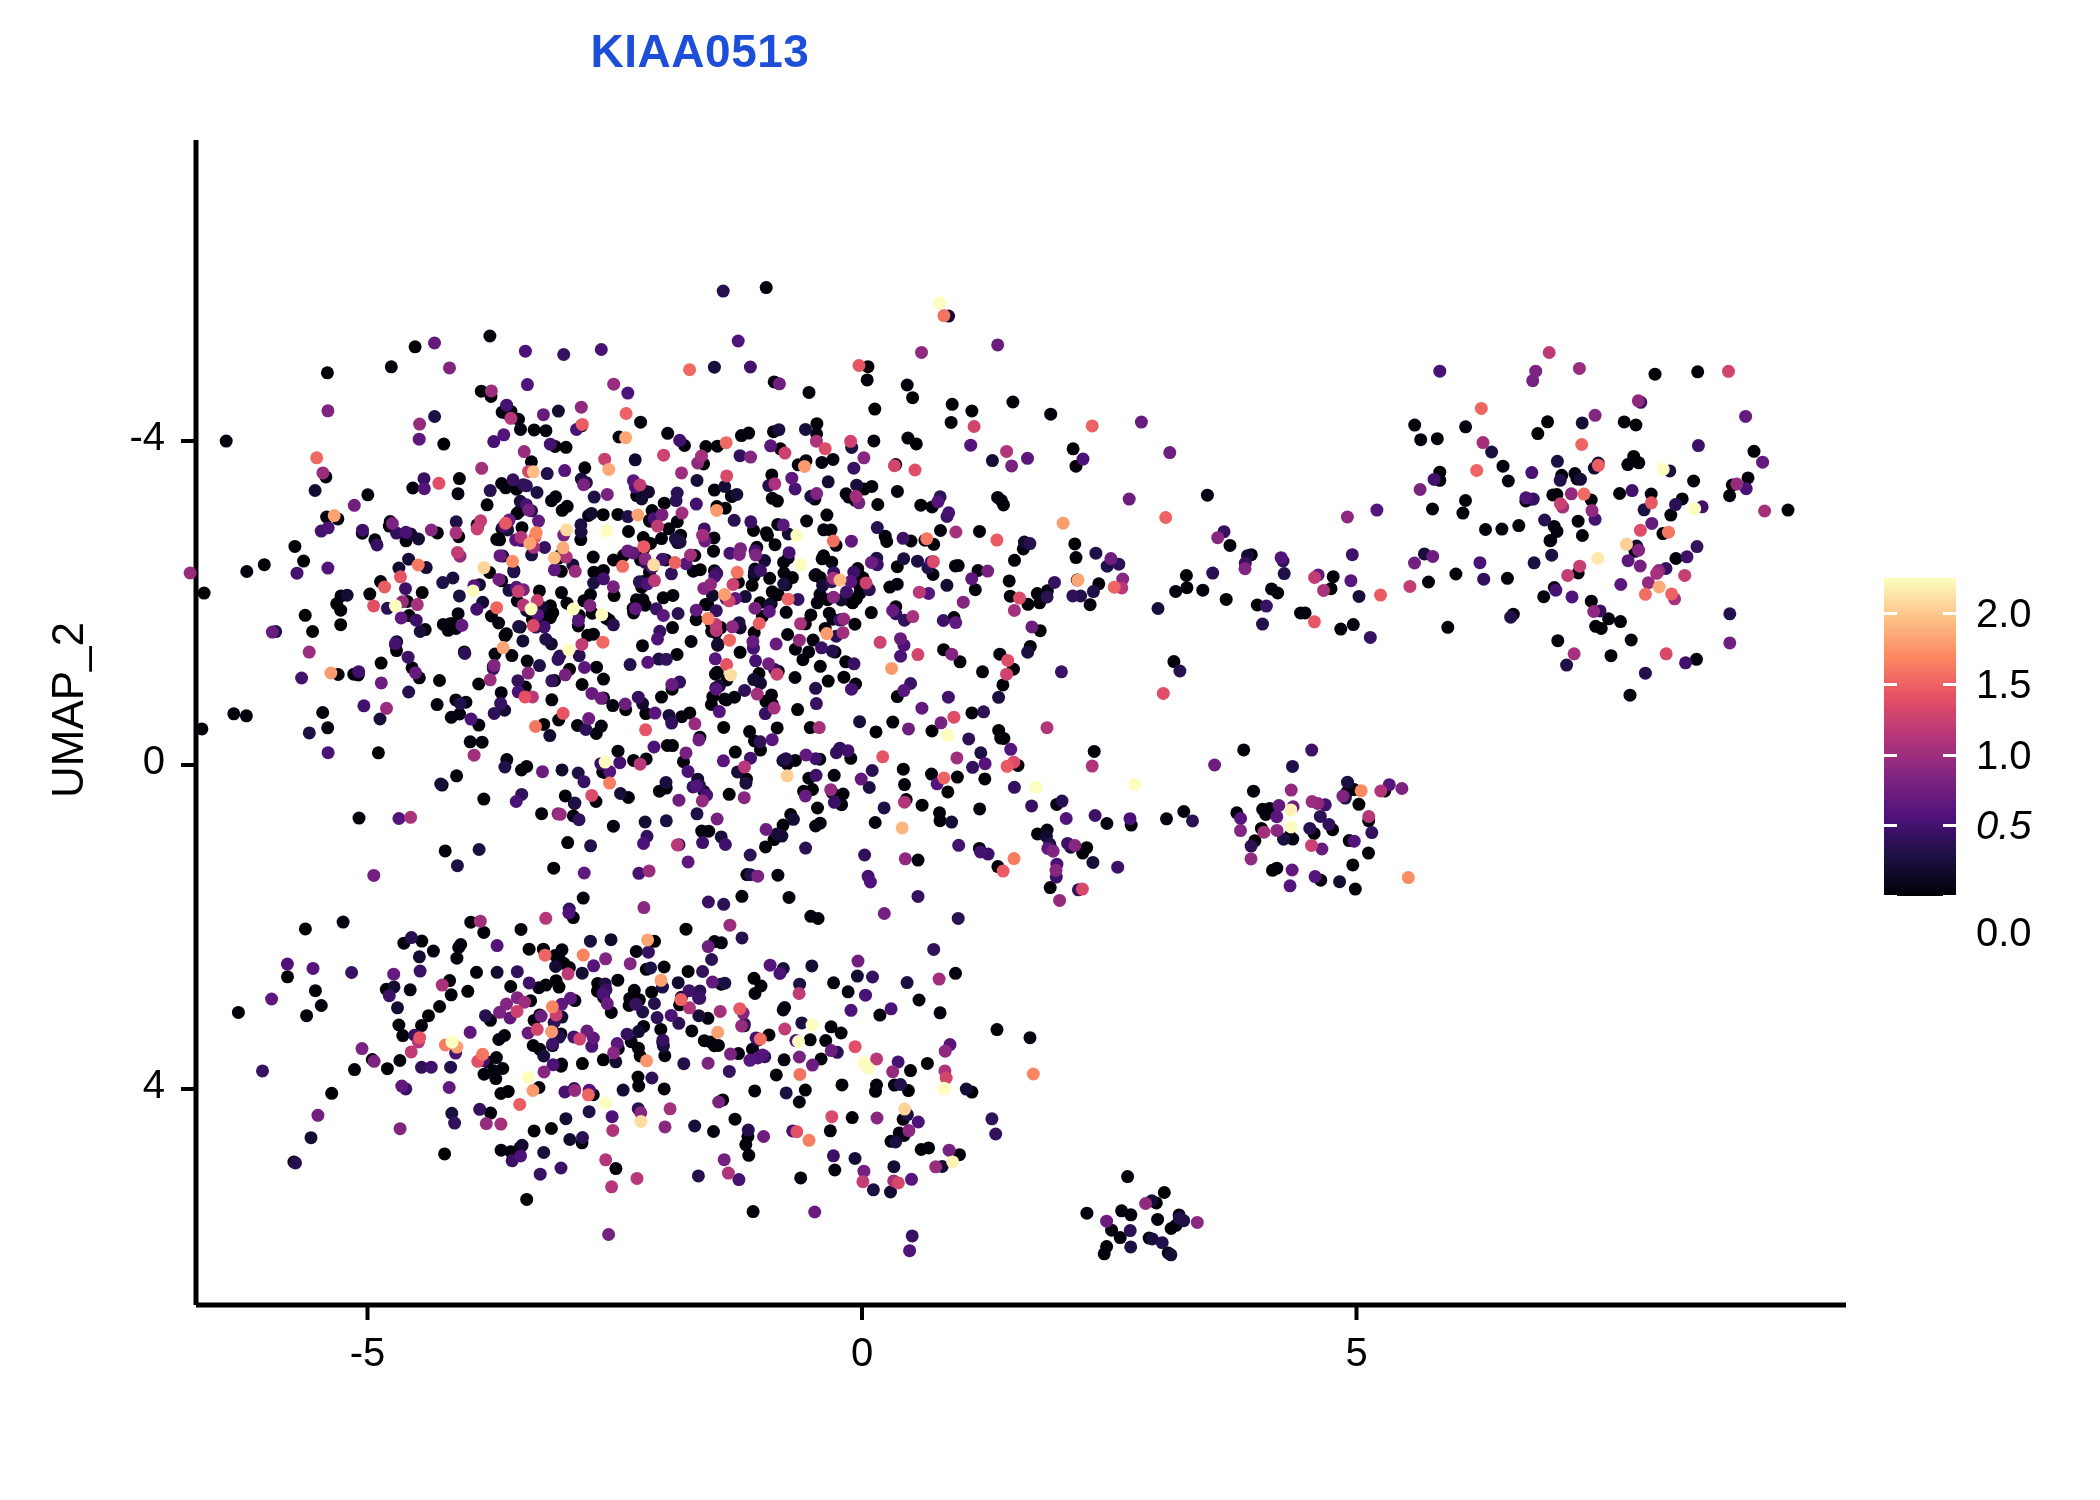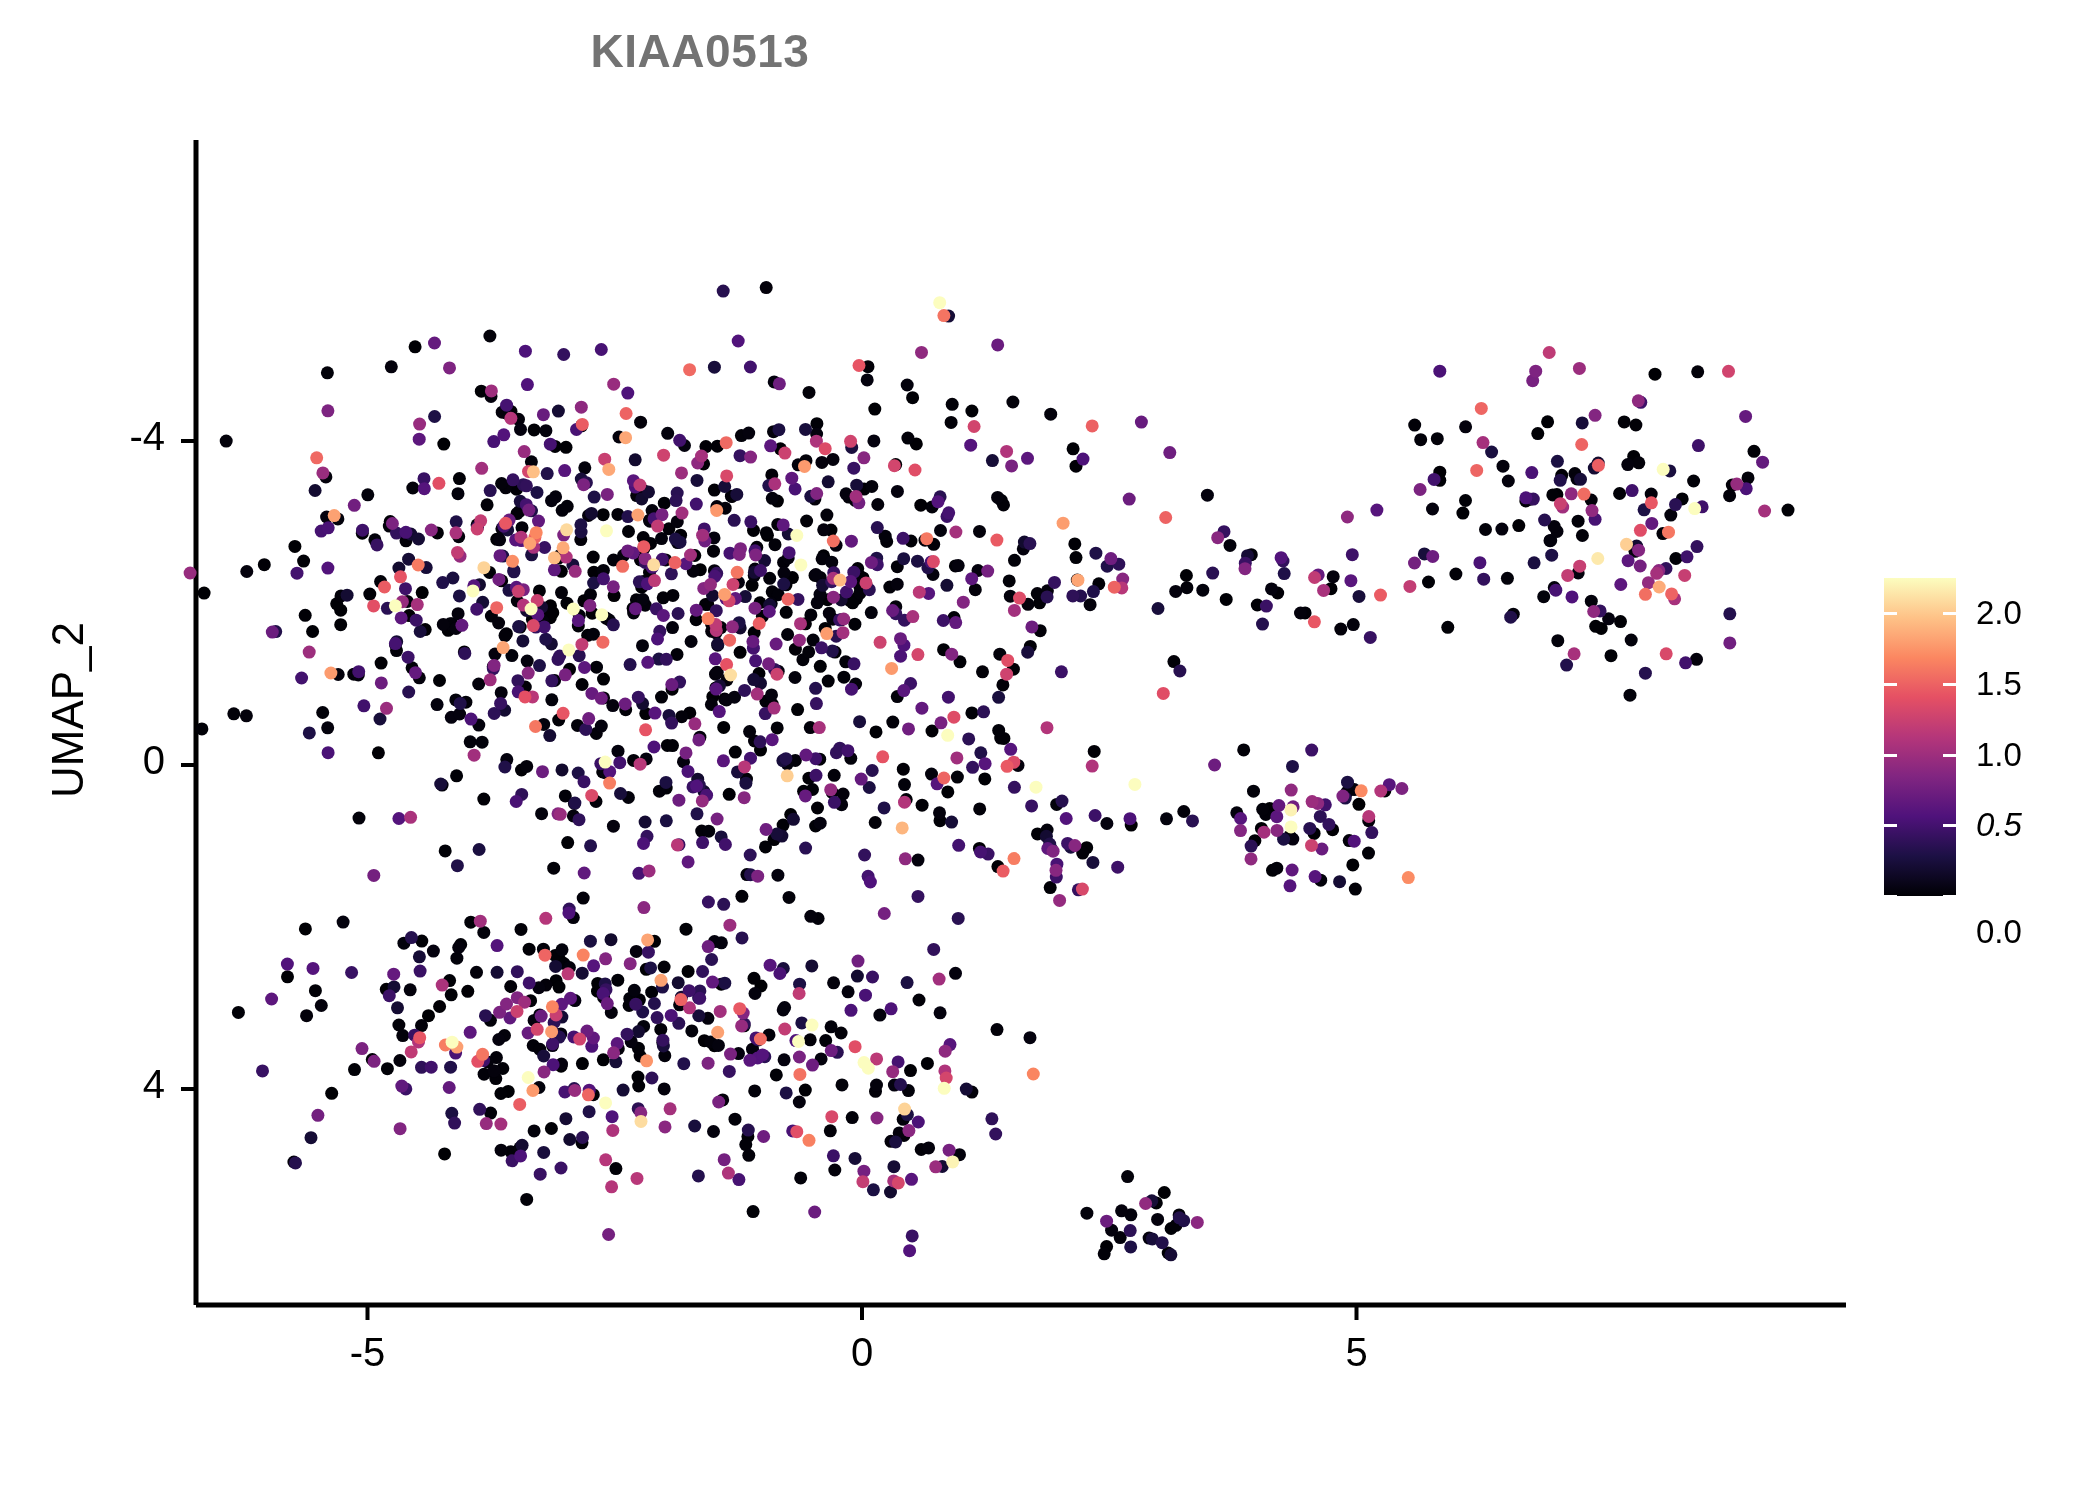--- a/index.html
+++ b/index.html
@@ -21,21 +21,21 @@
     background: #ffffff;
   }
   #plot-title {
     position: absolute;
     left: 0;
     top: 24px;
     width: 1400px;
     text-align: center;
     font-size: 46px;
     font-weight: bold;
-    color: #737373;
+    color: #1d4ed8;
     letter-spacing: 0.5px;
   }
   #scatter-svg {
     position: absolute;
     left: 0;
     top: 0;
   }
   .axis-title {
     position: absolute;
     font-size: 44px;
@@ -82,21 +82,21 @@
   }
   .legend-tick-line {
     position: absolute;
     background: #ffffff;
     height: 3px;
     width: 13px;
   }
   .legend-tick-label {
     position: absolute;
     left: 92px;
-    font-size: 33px;
+    font-size: 40px;
     color: #000000;
     transform: translateY(-50%);
     white-space: nowrap;
   }
 </style>
 </head>
 <body>
 
 <div id="plot-root">
 

